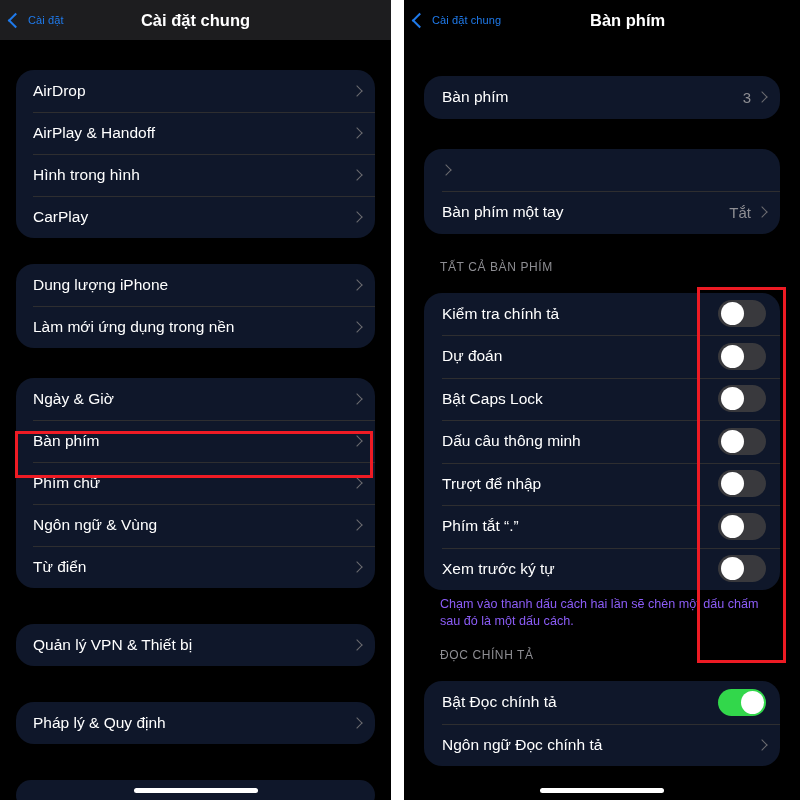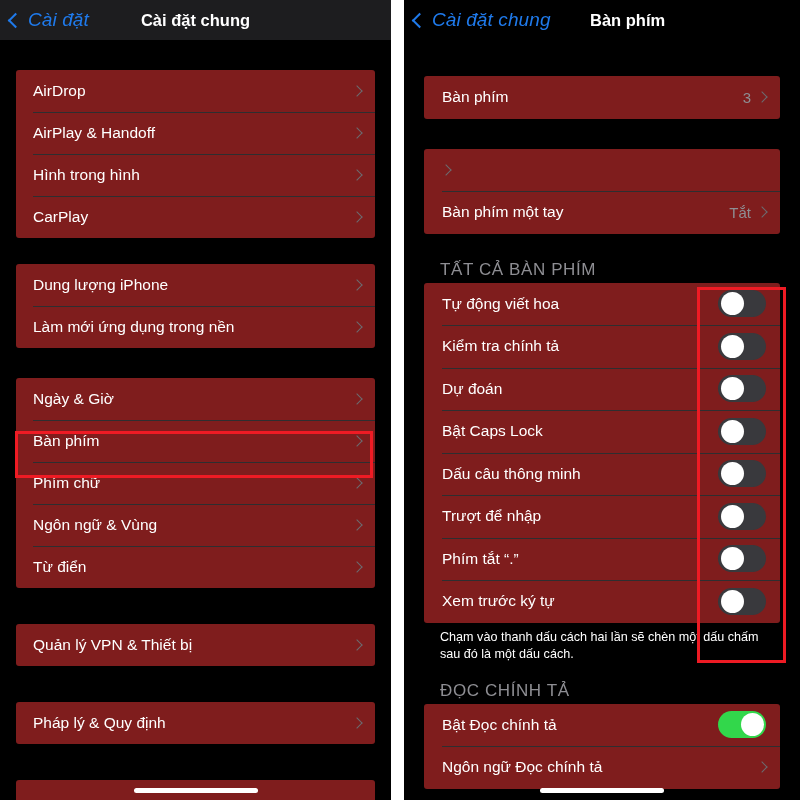--- a/index.html
+++ b/index.html
@@ -24,25 +24,24 @@
     position: relative; height: 40px;
     display: flex; align-items: center;
     width: 100%;
   }
   #panel-left .navbar { background: #1d1d1f; }
   #panel-right .navbar { background: #000000; }
 
   .nav-back {
     display: flex; align-items: center;
     color: #1f7aeb;
-    font-size: 19px;
+    font-size: 11px;
     margin-left: 10px;
     white-space: nowrap;
     letter-spacing: .1px;
-    font-style: italic;
   }
   .chev-back {
     width: 11px; height: 11px;
     border-left: 2.3px solid #1f7aeb;
     border-bottom: 2.3px solid #1f7aeb;
     transform: rotate(45deg);
     margin-right: 7px;
     display: inline-block;
   }
   .nav-title {
@@ -53,22 +52,22 @@
     white-space: nowrap;
   }
   #panel-left .nav-title { left: 0; right: 0; text-align: center; }
   #panel-right .nav-title { left: 186px; }
 
   
   .content { position: relative; width: 100%; height: 760px; }
 
   
   .card {
-    background: #7f1d1d;
-    border-radius: 3px;
+    background: #0f172a;
+    border-radius: 18px;
     overflow: hidden;
     margin: 0 16px;
   }
   #panel-right .card { margin: 0 20px 0 20px; }
 
   .row {
     position: relative;
     display: flex; align-items: center;
     height: 42px;
     padding: 0 14px 0 17px;
@@ -92,27 +91,27 @@
     width: 8px; height: 8px;
     border-top: 1.8px solid #6c6c70;
     border-right: 1.8px solid #6c6c70;
     transform: rotate(45deg);
     flex: 0 0 auto;
   }
 
   
   .section-header {
     color: #8e8e93;
-    font-size: 17px;
+    font-size: 12px;
     letter-spacing: .6px;
-    padding: 0 0 3px 36px;
+    padding: 0 0 19px 36px;
     text-transform: uppercase;
   }
   .section-footer {
-    color: #ffffff;
+    color: #8b5cf6;
     font-size: 12.6px;
     line-height: 1.35;
     padding: 6px 26px 0 36px;
   }
 
   
   .toggle {
     position: relative;
     width: 48px; height: 27px;
     border-radius: 14px;
@@ -290,26 +289,20 @@
           <span class="chev"></span>
         </div>
       </div>
 
       <div class="gap-26"></div>
 
       <div class="section-header">TẤT CẢ BÀN PHÍM</div>
 
       <div class="card">
         <div class="row">
-          <span class="row-label">Tự động viết hoa</span>
-          <span class="toggle">
-              <span class="knob"></span>
-            </span>
-        </div>
-        <div class="row">
           <span class="row-label">Kiểm tra chính tả</span>
           <span class="toggle">
               <span class="knob"></span>
             </span>
         </div>
         <div class="row">
           <span class="row-label">Dự đoán</span>
           <span class="toggle">
               <span class="knob"></span>
             </span>

